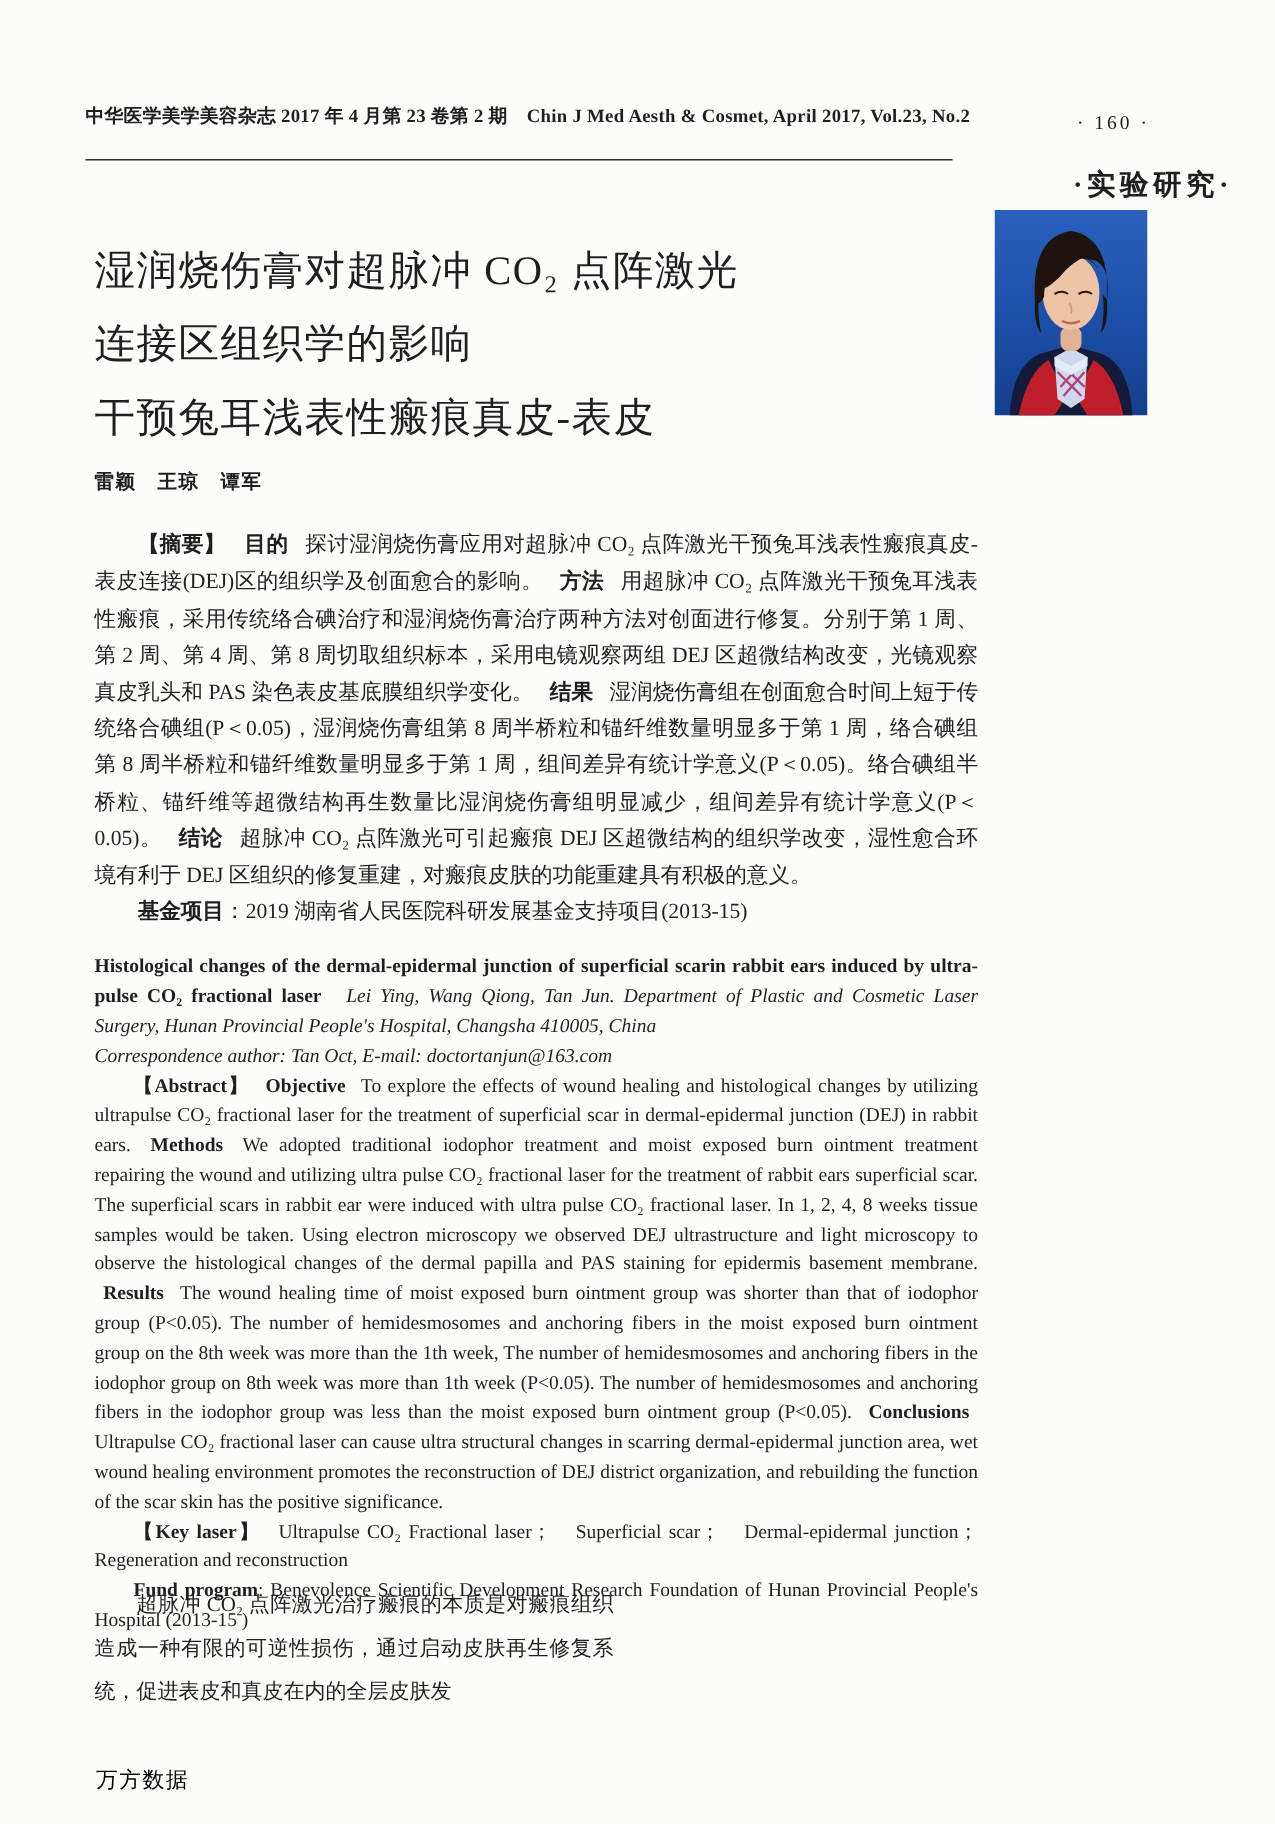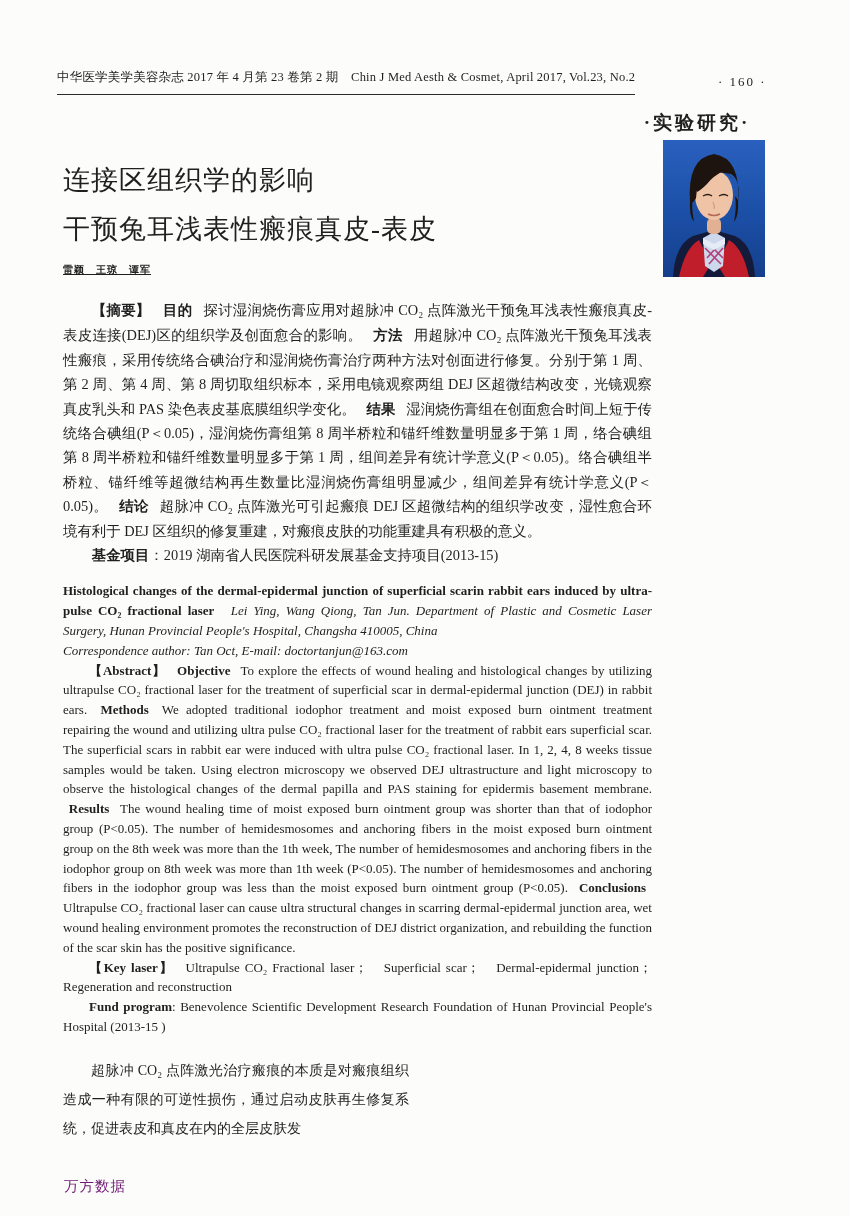--- a/index.html
+++ b/index.html
@@ -9,59 +9,59 @@
     margin:0 auto;
     background:#fcfcfb;
     font-family:"Liberation Serif","DejaVu Serif",serif;
     color:#1f1f1f;
     overflow:hidden;
   }
   
   .hdr-line{
     position:absolute;left:57px;top:68px;width:578px;
     font-size:12.5px;line-height:18px;
-    padding-bottom:8px;border-bottom:1.6px solid #2b2b2b;
-    white-space:nowrap;letter-spacing:.2px;
+    padding-bottom:20px;border-bottom:1.6px solid #2b2b2b;
+    white-space:nowrap;letter-spacing:.2px;font-weight:bold;
   }
   .page-num{position:absolute;left:718px;top:74px;font-size:13px;letter-spacing:2px;}
   
   .badge{
-    position:absolute;left:622px;top:110px;width:150px;
+    position:absolute;left:672px;top:110px;width:150px;
     font-size:19px;font-weight:bold;letter-spacing:3px;
-    text-align:center;white-space:nowrap;
+    text-align:right;white-space:nowrap;
   }
   
   .photo{position:absolute;left:663px;top:140px;width:102px;height:137px;}
   .photo svg{display:block;width:100%;height:100%;}
   
   .front{position:absolute;left:63px;top:156px;width:589px;}
   .title{margin:0;font-size:27px;font-weight:500;letter-spacing:1px;}
   .title .tl{display:block;line-height:49px;}
-  .authors{margin-top:9px;font-size:10px;font-weight:bold;letter-spacing:1px;text-decoration:underline;}
+  .authors{margin-top:9px;font-size:13px;font-weight:bold;letter-spacing:1px;}
   p.cn{margin:0;font-size:14.4px;line-height:24.4px;text-align:justify;text-indent:2em;}
   p.cn.first{margin-top:21px;}
   .b{font-weight:bold;}
   .lbl{font-weight:bold;margin:0 .5em;}
   .lbl.nol{margin-left:0;margin-right:.6em;font-family:Liberation Mono, monospace;}
   
   .enblock{margin-top:14px;}
   p.en{margin:0;font-size:13px;line-height:19.8px;text-align:justify;}
   p.en.indent{text-indent:2em;}
   .it{font-style:italic;}
   .elbl{font-weight:bold;margin:0 .45em;}
   .elbl.nol{margin-left:0;margin-right:.5em;}
   
   .bottom{position:absolute;left:63px;top:1056px;width:716px;display:flex;}
   .footnote{width:342px;margin-right:28px;}
   .fn-rule{width:68px;border-top:1.6px solid #3a3a3a;margin:8px 0 9px 0;}
   .fn-text{padding-left:20px;font-size:12.4px;line-height:20px;}
   .fn-text div{white-space:nowrap;}
   .bodycol{width:346px;font-size:14px;line-height:29px;text-align:justify;text-indent:2em;}
   
-  .watermark{position:absolute;left:64px;top:1177px;font-size:14.5px;color:#701a75;letter-spacing:1px;}
+  .watermark{position:absolute;left:64px;top:1177px;font-size:14.5px;color:#000000;letter-spacing:1px;}
 </style>
 </head>
 <body>
 
 <div class="page">
 
   <div class="hdr-line">中华医学美学美容杂志 2017 年 4 月第 23 卷第 2 期　Chin J Med Aesth &amp; Cosmet, April 2017, Vol.23, No.2</div>
   <div class="page-num">· 160 ·</div>
 
   <div class="badge">·实验研究·</div>
@@ -98,20 +98,21 @@
 
       <path d="M40,56 q5,-3 9,0" stroke="#2a1c14" stroke-width="1.4" fill="none"></path>
       <path d="M56,56 q5,-3 9,0" stroke="#2a1c14" stroke-width="1.4" fill="none"></path>
       <path d="M50,62 q2,4 1,7" stroke="#d49a7c" stroke-width="1.2" fill="none"></path>
       <path d="M45,74 q6,3 12,0" stroke="#b36a55" stroke-width="1.5" fill="none"></path>
     </svg>
   </div>
 
   <div class="front">
     <h1 class="title">
+      <span class="tl">湿润烧伤膏对超脉冲 CO₂ 点阵激光</span>
       <span class="tl">连接区组织学的影响</span>
       <span class="tl">干预兔耳浅表性瘢痕真皮-表皮</span>
     </h1>
     <div class="authors">雷颖　王琼　谭军</div>
 
     <p class="cn first">
       <span class="lbl nol">【摘要】</span>
       <span class="b">目的</span><span class="lbl" style="margin:0"></span>
       <span class="lbl" style="margin:0 0 0 0"></span>
       <span style="margin-left:.5em">探讨湿润烧伤膏应用对超脉冲 CO₂ 点阵激光干预兔耳浅表性瘢痕真皮-表皮连接(DEJ)区的组织学及创面愈合的影响。</span>

